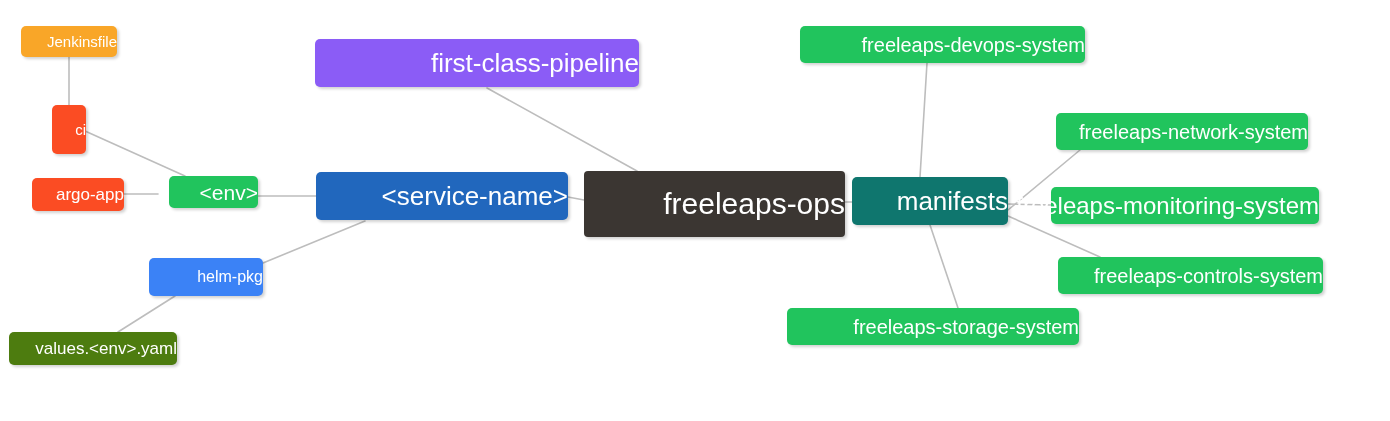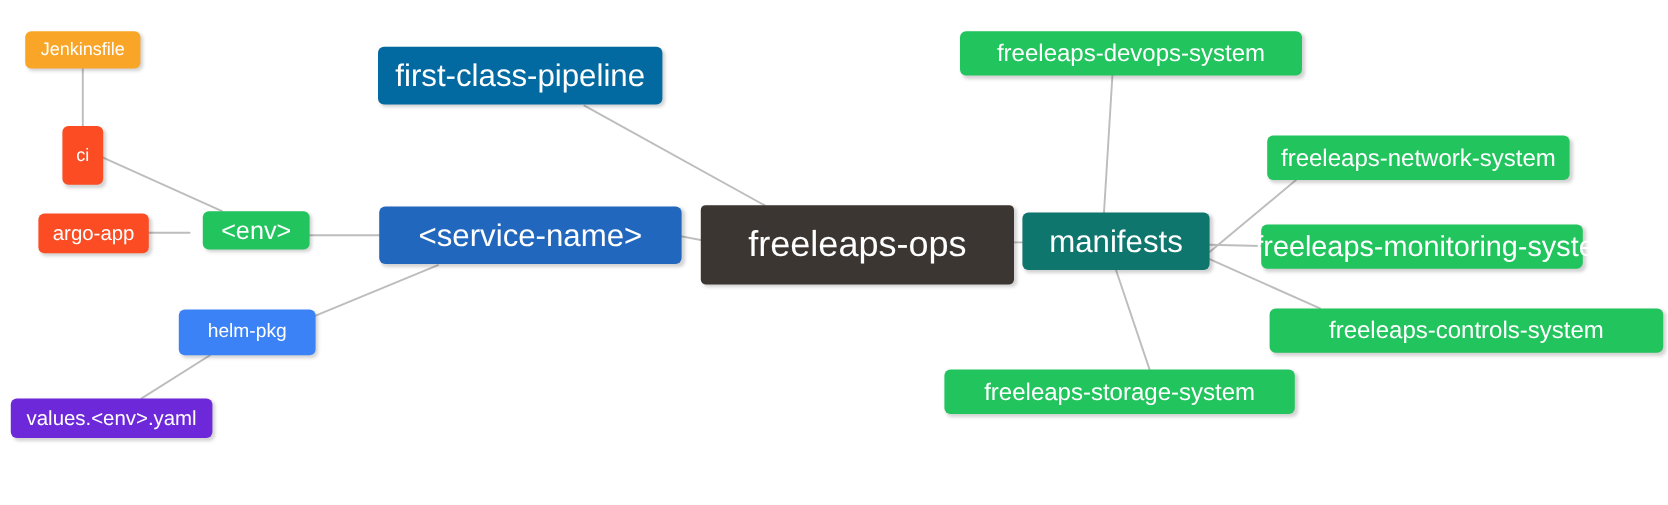--- a/index.html
+++ b/index.html
@@ -26,21 +26,21 @@
     top: 0;
     width: 1390px;
     height: 421px;
     pointer-events: none;
   }
   .mm-node {
     position: absolute;
     box-sizing: border-box;
     display: flex;
     align-items: center;
-    justify-content: center;
+    justify-content: flex-end;
     border-radius: 5px;
     color: #ffffff;
     white-space: nowrap;
     line-height: 1;
     box-shadow: 2px 2px 3px rgba(0,0,0,0.18);
     letter-spacing: 0px;
   }
   .mm-label {
     display: block;
     white-space: nowrap;
@@ -66,53 +66,53 @@
       <line x1="1008" y1="216" x2="1100" y2="257" stroke="#bdbdbd" stroke-width="1.6" stroke-linecap="round"></line>
       <line x1="930" y1="225" x2="958" y2="308" stroke="#bdbdbd" stroke-width="1.6" stroke-linecap="round"></line>
     </svg>
   <div id="node-layer">
       <div class="mm-node" style="left: 584px; top: 171px; width: 261px; height: 66px; background: rgb(59, 54, 50); font-size: 30px; border-radius: 4px;">
         <span class="mm-label">freeleaps-ops</span>
       </div>
       <div class="mm-node" style="left: 316px; top: 172px; width: 252px; height: 48px; background: rgb(33, 103, 189); font-size: 26px;">
         <span class="mm-label">&lt;service-name&gt;</span>
       </div>
-      <div class="mm-node" style="left: 315px; top: 39px; width: 237px; height: 48px; background: #0369a1; font-size: 26px;">
+      <div class="mm-node" style="left: 315px; top: 39px; width: 324px; height: 48px; background: #8b5cf6; font-size: 26px;">
         <span class="mm-label">first-class-pipeline</span>
       </div>
       <div class="mm-node" style="left: 852px; top: 177px; width: 156px; height: 48px; background: #0f766e; font-size: 26px;">
         <span class="mm-label">manifests</span>
       </div>
       <div class="mm-node" style="left: 169px; top: 176px; width: 89px; height: 32px; background: rgb(33, 196, 93); font-size: 21px;">
         <span class="mm-label">&lt;env&gt;</span>
       </div>
       <div class="mm-node" style="left: 149px; top: 258px; width: 114px; height: 38px; background: #3b82f6; font-size: 16px;">
         <span class="mm-label">helm-pkg</span>
       </div>
       <div class="mm-node" style="left: 800px; top: 26px; width: 285px; height: 37px; background: rgb(33, 196, 93); font-size: 20px;">
         <span class="mm-label">freeleaps-devops-system</span>
       </div>
       <div class="mm-node" style="left: 1056px; top: 113px; width: 252px; height: 37px; background: rgb(33, 196, 93); font-size: 20px;">
         <span class="mm-label">freeleaps-network-system</span>
       </div>
       <div class="mm-node" style="left: 1051px; top: 187px; width: 268px; height: 37px; background: rgb(33, 196, 93); font-size: 24px; padding-left: 25px;">
         <span class="mm-label">freeleaps-monitoring-system</span>
       </div>
-      <div class="mm-node" style="left: 1058px; top: 257px; width: 328px; height: 37px; background: rgb(33, 196, 93); font-size: 20px;">
+      <div class="mm-node" style="left: 1058px; top: 257px; width: 265px; height: 37px; background: rgb(33, 196, 93); font-size: 20px;">
         <span class="mm-label">freeleaps-controls-system</span>
       </div>
       <div class="mm-node" style="left: 787px; top: 308px; width: 292px; height: 37px; background: rgb(33, 196, 93); font-size: 20px;">
         <span class="mm-label">freeleaps-storage-system</span>
       </div>
       <div class="mm-node" style="left: 21px; top: 26px; width: 96px; height: 31px; background: rgb(249, 166, 40); font-size: 15px;">
         <span class="mm-label">Jenkinsfile</span>
       </div>
       <div class="mm-node" style="left: 52px; top: 105px; width: 34px; height: 49px; background: rgb(251, 76, 35); font-size: 15px;">
         <span class="mm-label">ci</span>
       </div>
       <div class="mm-node" style="left: 32px; top: 178px; width: 92px; height: 33px; background: rgb(251, 76, 35); font-size: 17px;">
         <span class="mm-label">argo-app</span>
       </div>
-      <div class="mm-node" style="left: 9px; top: 332px; width: 168px; height: 33px; background: #6d28d9; font-size: 17px;">
+      <div class="mm-node" style="left: 9px; top: 332px; width: 168px; height: 33px; background: #4d7c0f; font-size: 17px;">
         <span class="mm-label">values.&lt;env&gt;.yaml</span>
       </div>
     </div>
 </div>
 
 </body></html>

